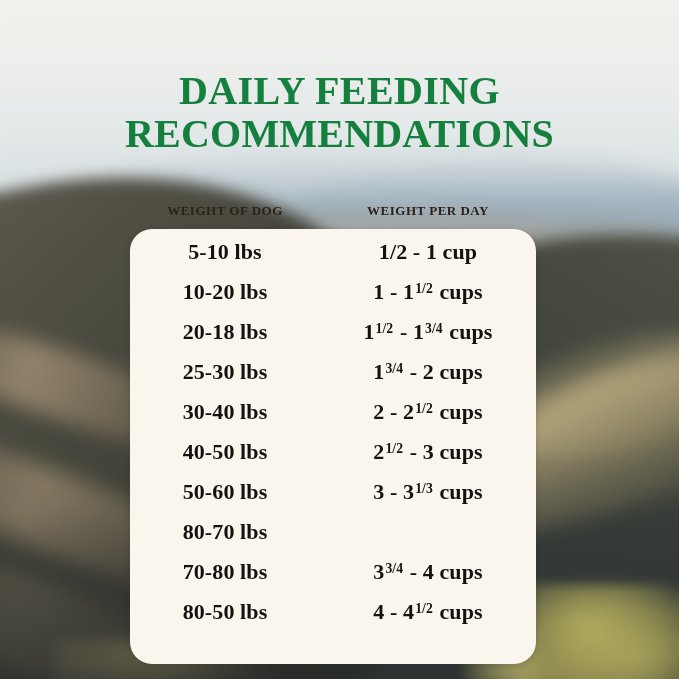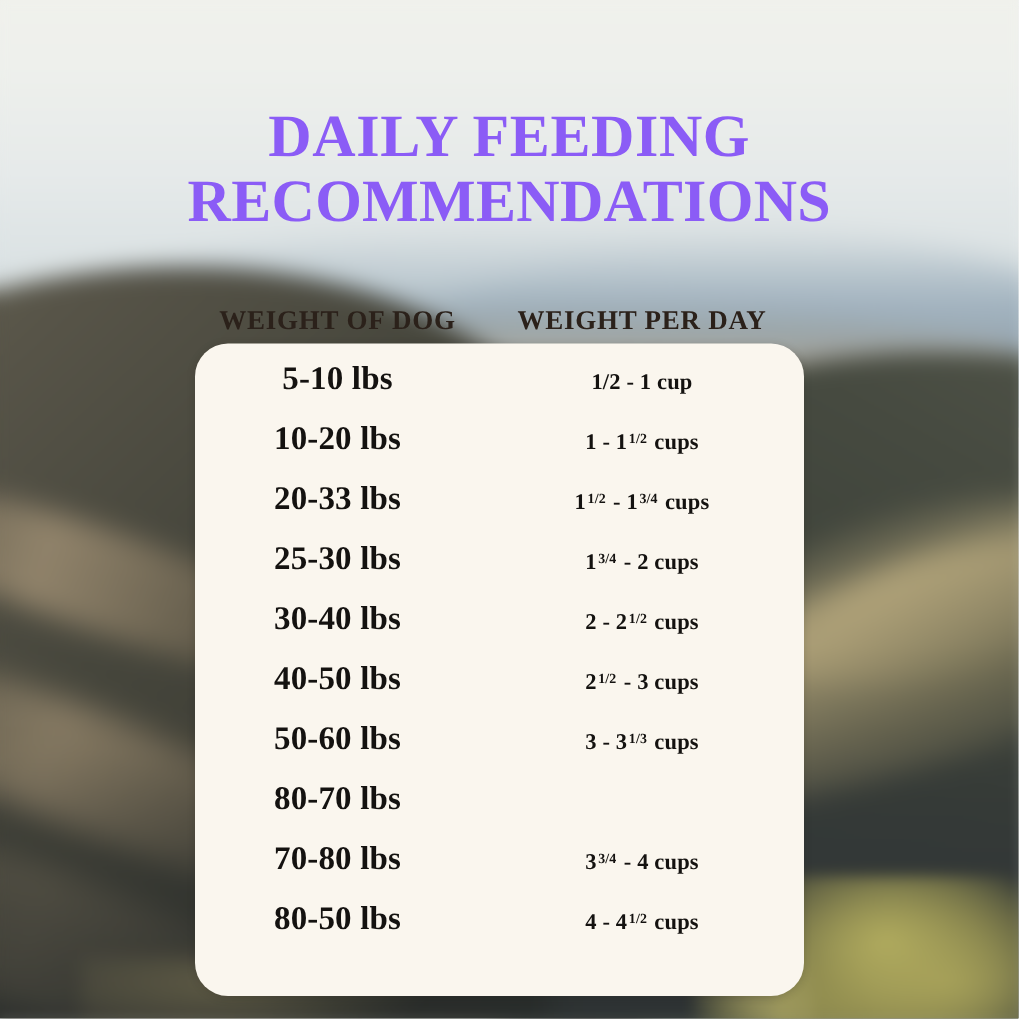--- a/index.html
+++ b/index.html
@@ -199,21 +199,21 @@
     -webkit-backdrop-filter: blur(3px);
   }
 
   
   .headline {
     position: absolute;
     left: 0;
     top: 69px;
     width: 679px;
     text-align: center;
-    color: #8b5cf6;
+    color: #15803d;
     font-size: 40px;
     line-height: 43px;
     font-weight: bold;
     letter-spacing: 0.4px;
     font-family: "Liberation Serif", "DejaVu Serif", serif;
   }
   .headline .line {
     display: block;
     white-space: nowrap;
   }
@@ -222,21 +222,21 @@
   }
 
   
   .col-headers {
     position: absolute;
     left: 130px;
     top: 203px;
     width: 406px;
     display: flex;
     color: #2b211a;
-    font-size: 18px;
+    font-size: 13px;
     font-weight: bold;
     letter-spacing: 0.5px;
     font-family: "Liberation Serif", "DejaVu Serif", serif;
   }
   .col-headers .c1 {
     width: 190px;
     text-align: center;
   }
   .col-headers .c2 {
     width: 216px;
@@ -272,21 +272,21 @@
     width: 190px;
     text-align: center;
     font-size: 22px;
     font-weight: bold;
     letter-spacing: 0.1px;
     font-family: "Liberation Serif", "DejaVu Serif", serif;
   }
   .cell-amount {
     width: 216px;
     text-align: center;
-    font-size: 15px;
+    font-size: 22px;
     font-weight: bold;
     letter-spacing: 0.1px;
     font-family: "Liberation Serif", "DejaVu Serif", serif;
     white-space: nowrap;
   }
   .cell-amount sup {
     font-size: 0.62em;
     vertical-align: 0.42em;
     font-weight: bold;
     margin-left: 1px;
@@ -334,21 +334,21 @@
     <div class="rows" id="rows-container">
         <div class="row">
           <div class="cell-weight">5-10 lbs</div>
           <div class="cell-amount">1/2 - 1 cup</div>
         </div>
         <div class="row">
           <div class="cell-weight">10-20 lbs</div>
           <div class="cell-amount">1 - 1<sup>1/2</sup> cups</div>
         </div>
         <div class="row">
-          <div class="cell-weight">20-33 lbs</div>
+          <div class="cell-weight">20-18 lbs</div>
           <div class="cell-amount">1<sup>1/2</sup> - 1<sup>3/4</sup> cups</div>
         </div>
         <div class="row">
           <div class="cell-weight">25-30 lbs</div>
           <div class="cell-amount">1<sup>3/4</sup> - 2 cups</div>
         </div>
         <div class="row">
           <div class="cell-weight">30-40 lbs</div>
           <div class="cell-amount">2 - 2<sup>1/2</sup> cups</div>
         </div>

